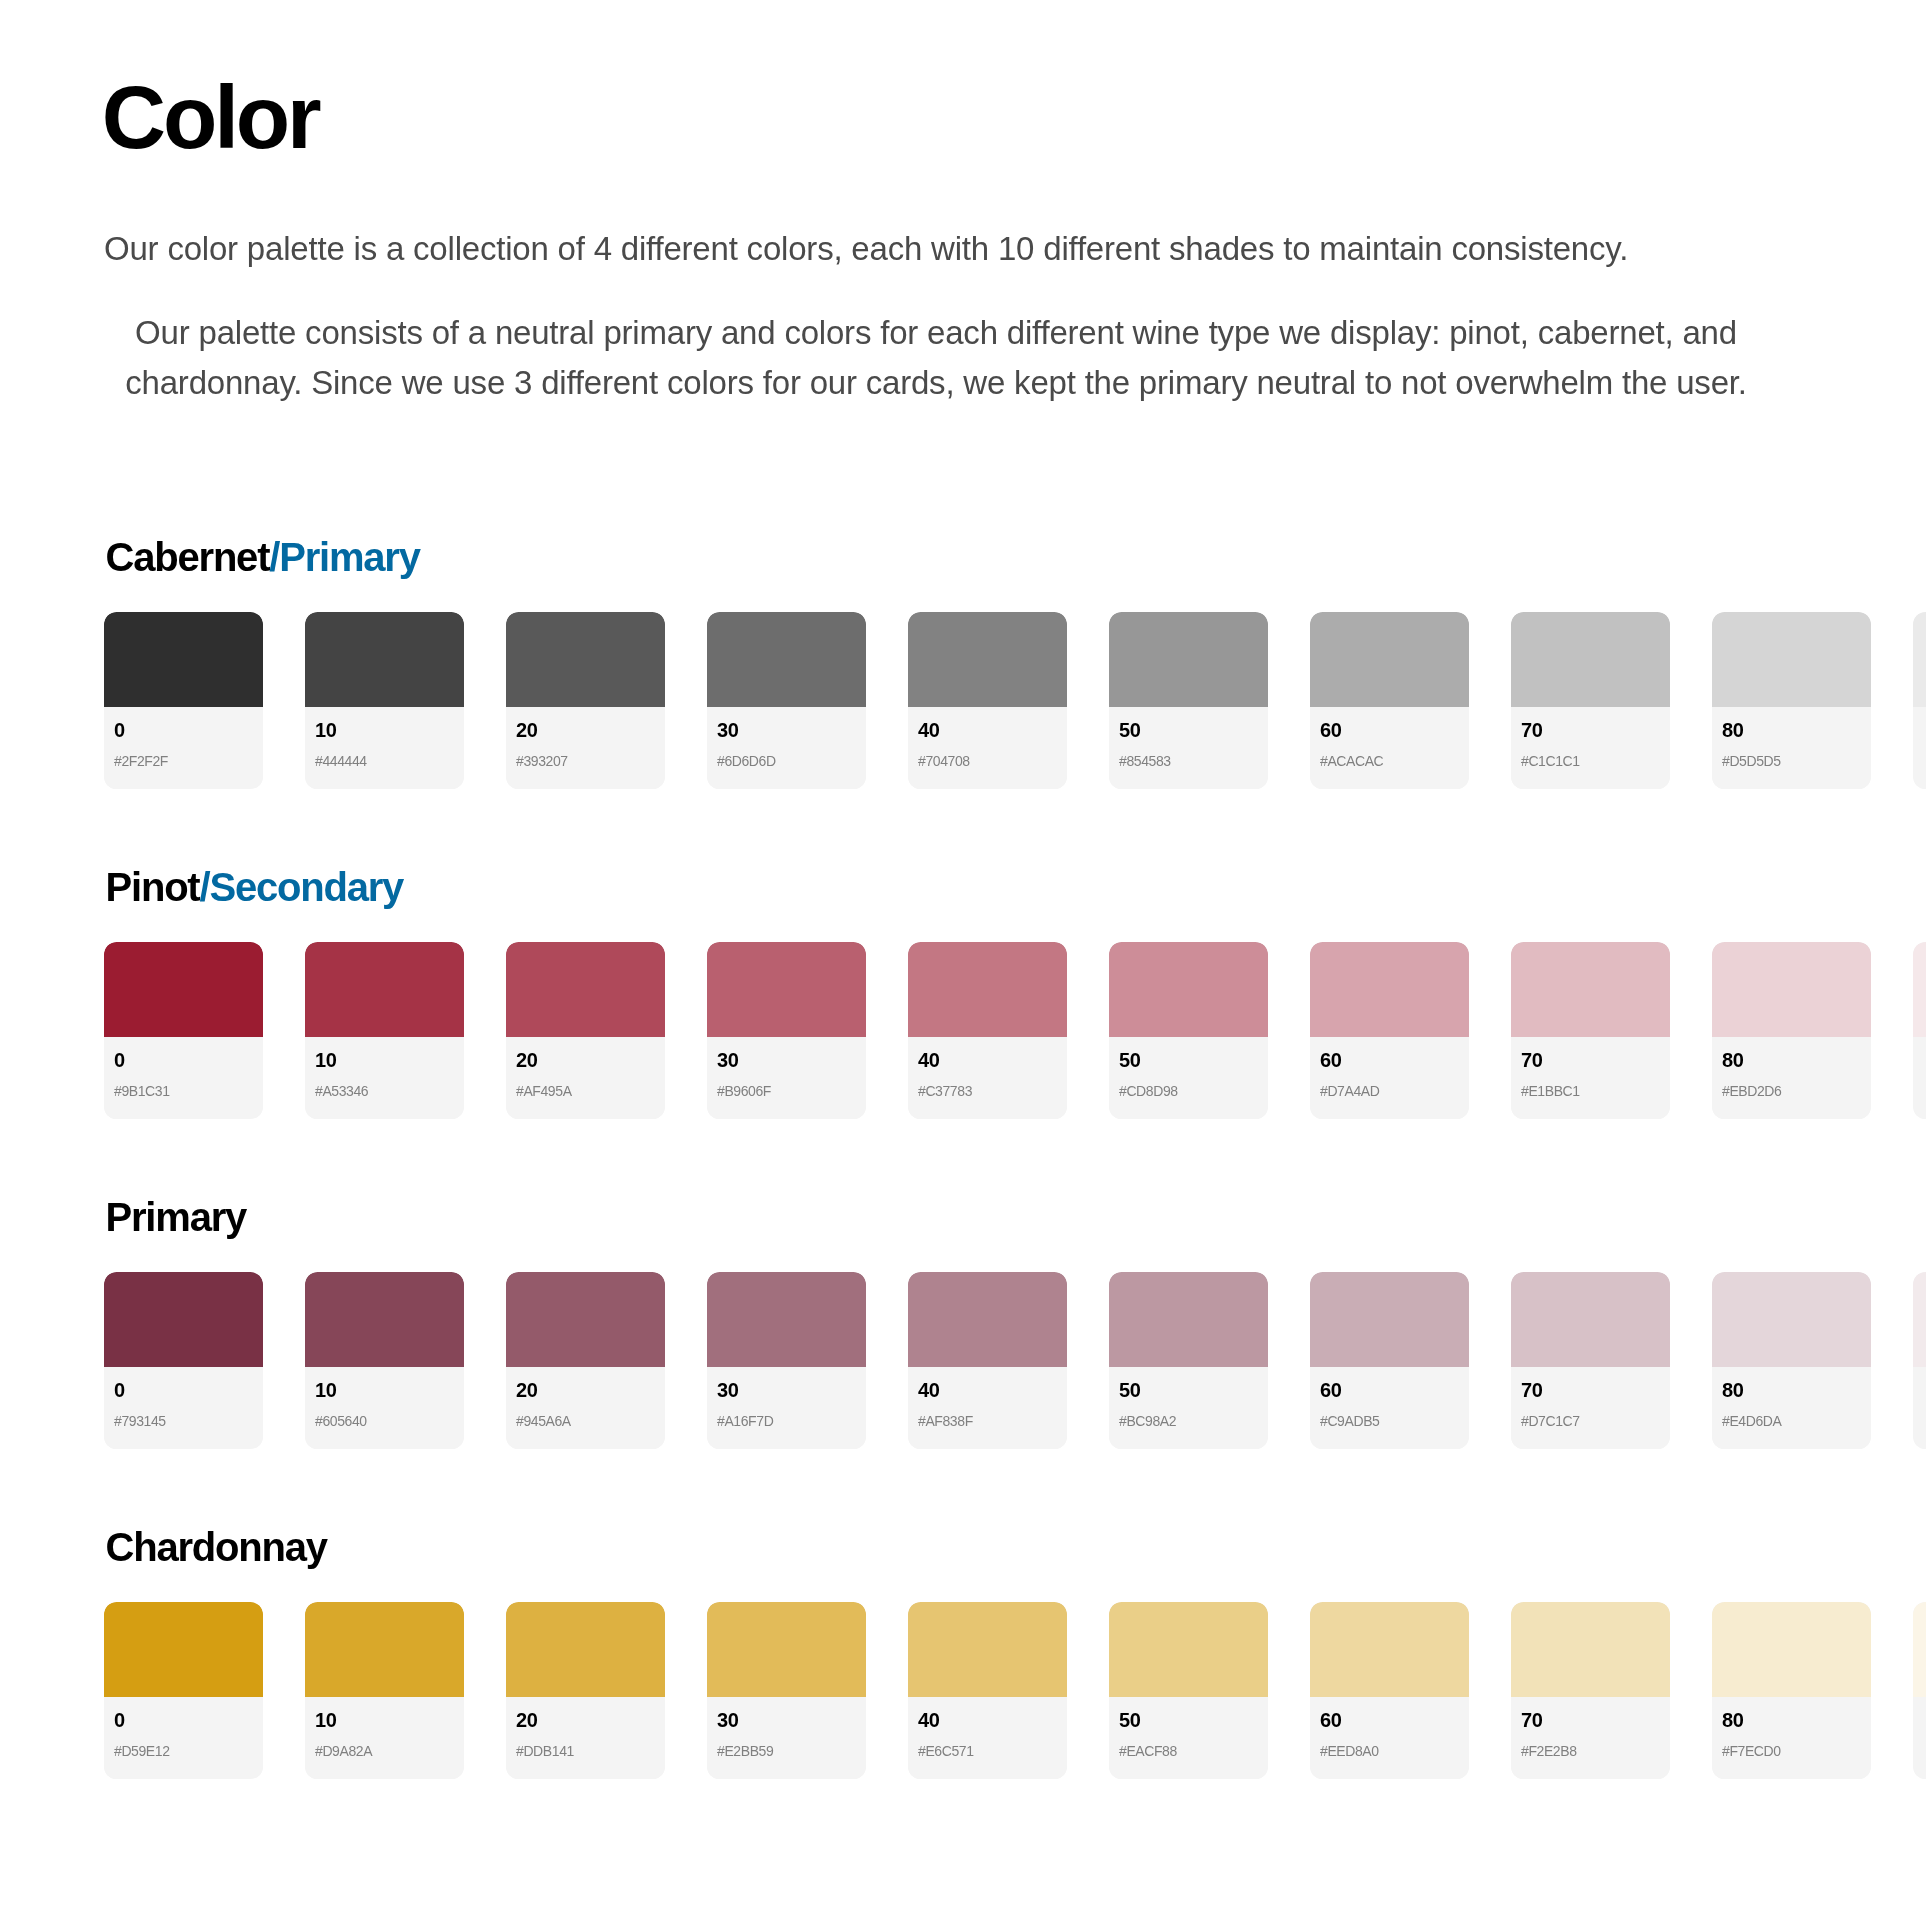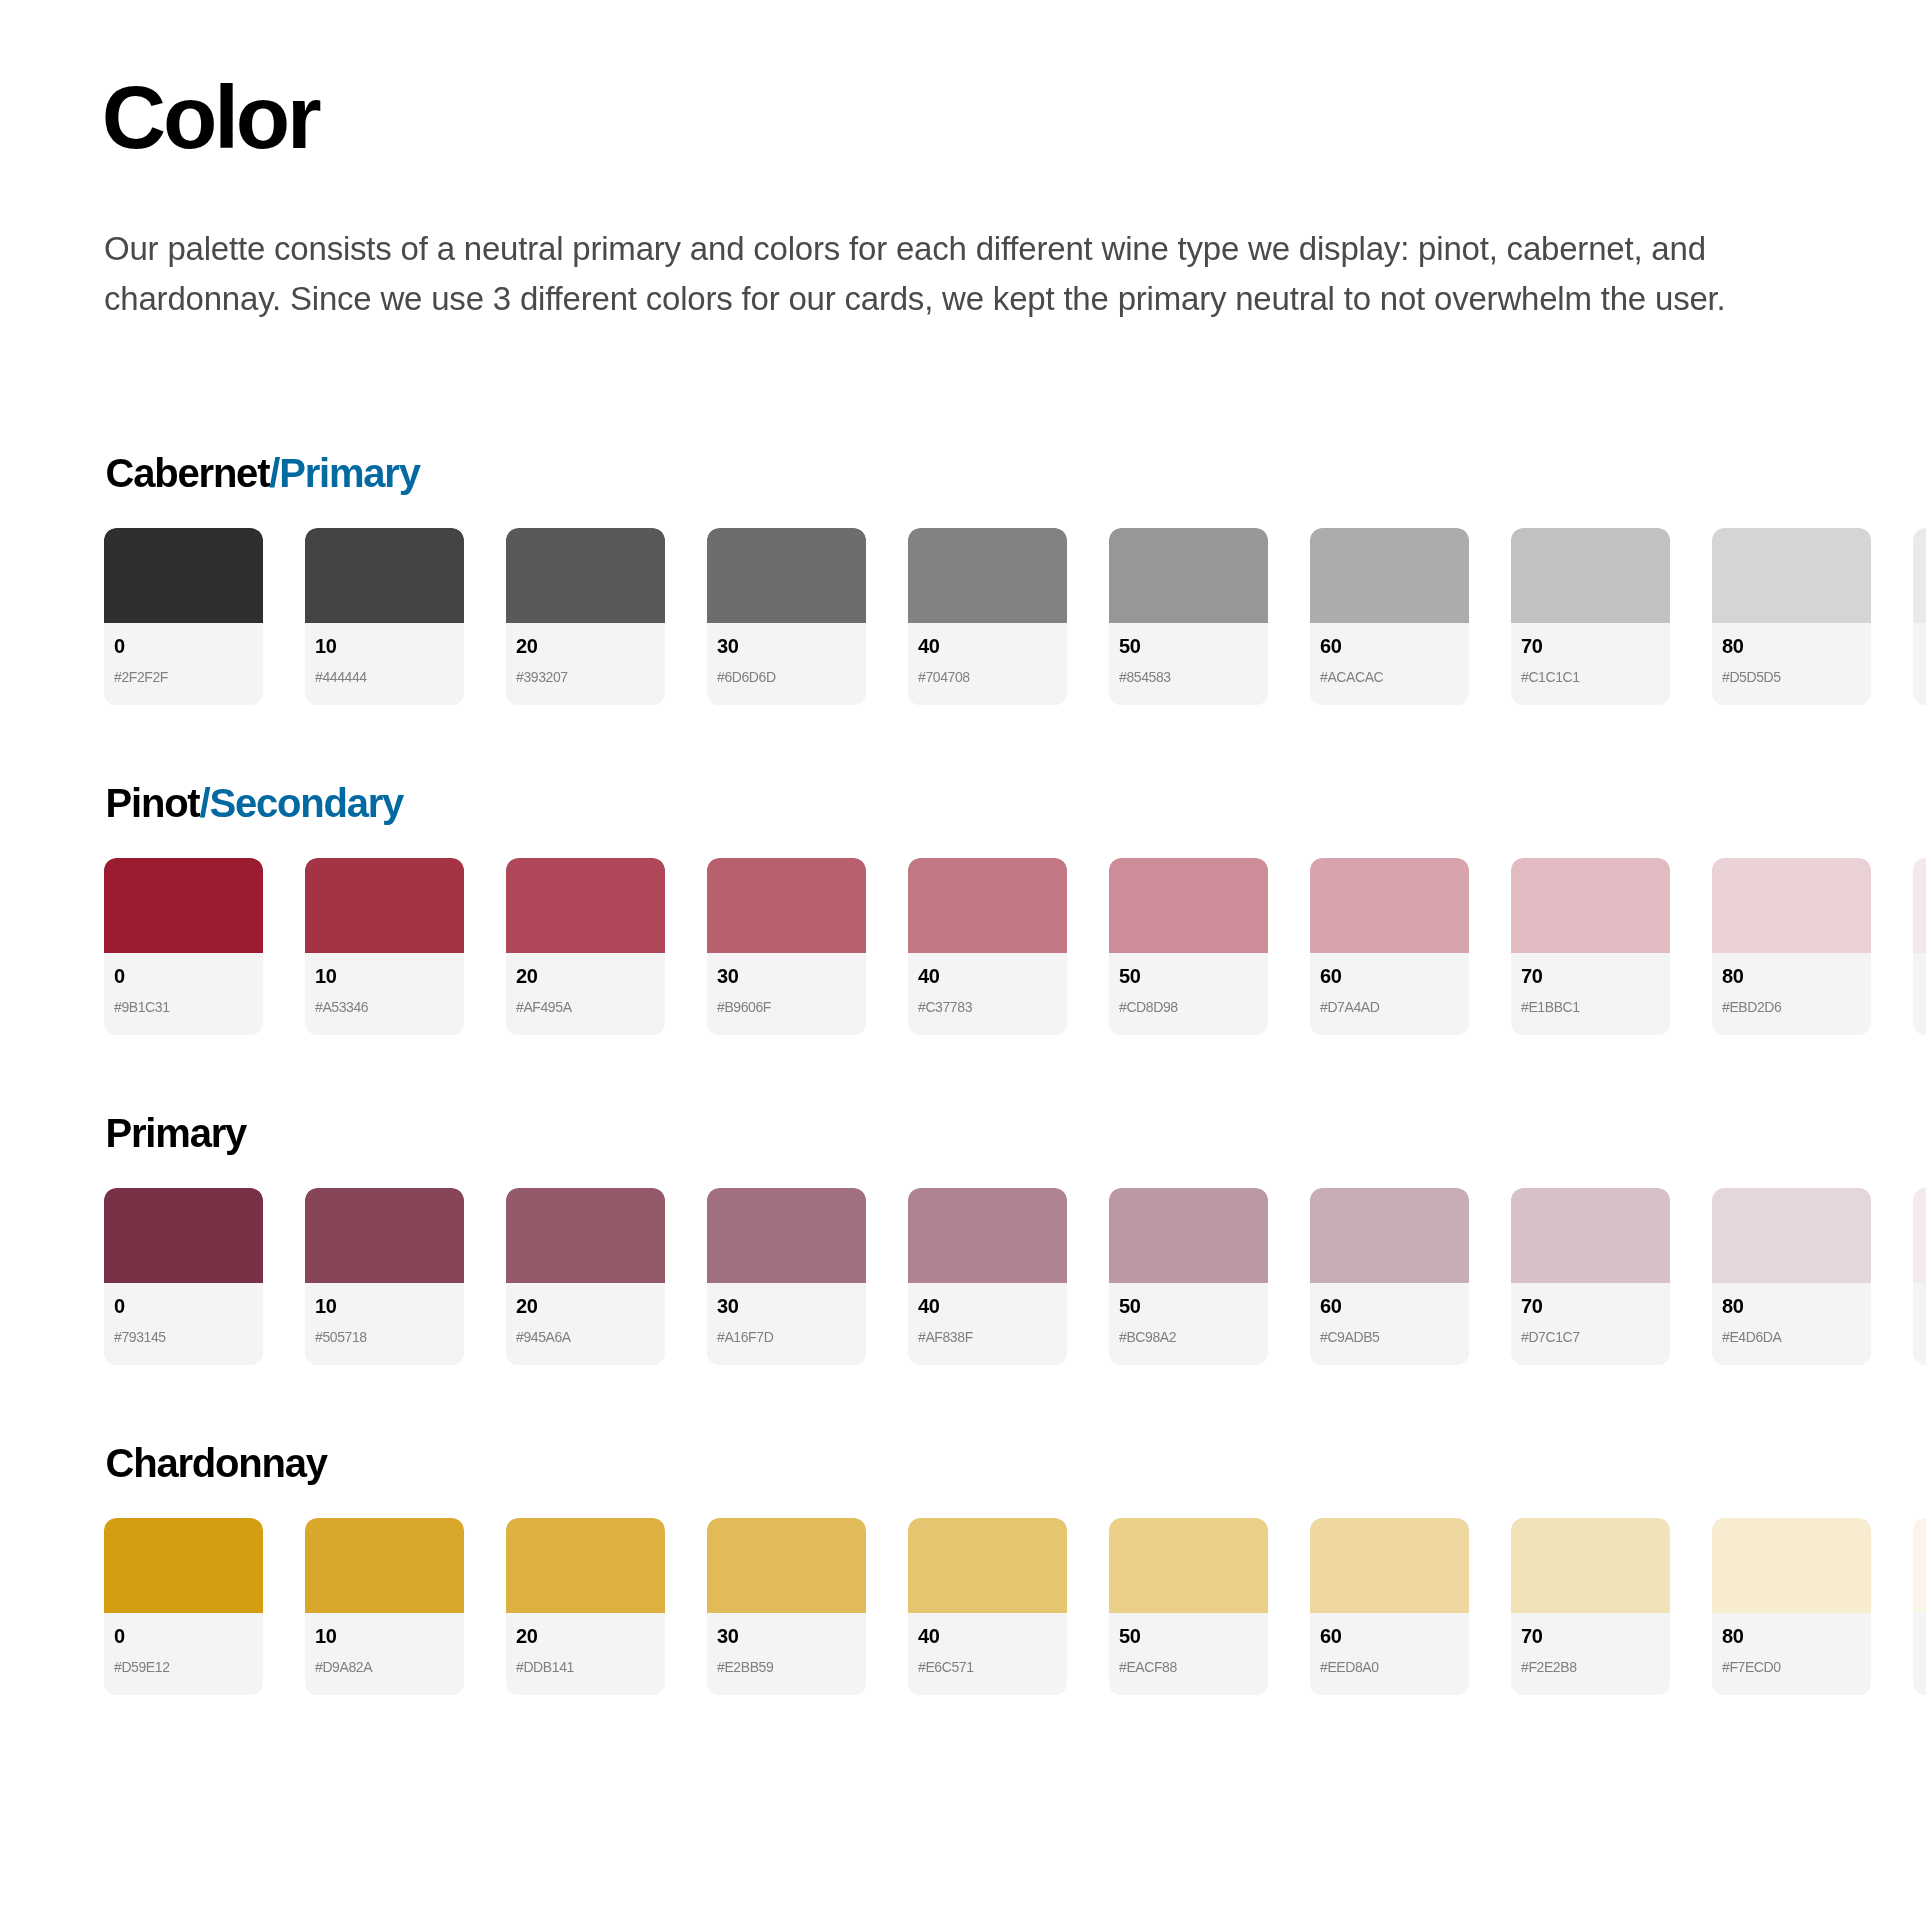--- a/index.html
+++ b/index.html
@@ -119,20 +119,21 @@
 </style>
 </head>
 <body>
 
 <div class="page">
   <div class="content">
 
     <h1 class="page-title">Color</h1>
 
     <div class="intro">
+      <p>Our color palette is a collection of 4 different colors, each with 10 different shades to maintain consistency.</p>
       <p>Our palette consists of a neutral primary and colors for each different wine type we display: pinot, cabernet, and chardonnay. Since we use 3 different colors for our cards, we kept the primary neutral to not overwhelm the user.</p>
     </div>
 
     <div id="sections-host">
         <div class="palette-section first">
           <h2 class="section-heading"><span>Cabernet</span><span class="suffix">/Primary</span></h2>
           <div class="swatch-row">
             <div class="swatch-card">
               <div class="swatch-color" style="background: rgb(47, 47, 47);"></div>
               <div class="swatch-meta">
@@ -281,21 +282,21 @@
               <div class="swatch-color" style="background: rgb(121, 49, 69);"></div>
               <div class="swatch-meta">
                 <div class="swatch-step">0</div>
                 <div class="swatch-hex">#793145</div>
               </div>
             </div>
             <div class="swatch-card">
               <div class="swatch-color" style="background: rgb(134, 70, 88);"></div>
               <div class="swatch-meta">
                 <div class="swatch-step">10</div>
-                <div class="swatch-hex">#505718</div>
+                <div class="swatch-hex">#605640</div>
               </div>
             </div>
             <div class="swatch-card">
               <div class="swatch-color" style="background: rgb(148, 90, 106);"></div>
               <div class="swatch-meta">
                 <div class="swatch-step">20</div>
                 <div class="swatch-hex">#945A6A</div>
               </div>
             </div>
             <div class="swatch-card">

